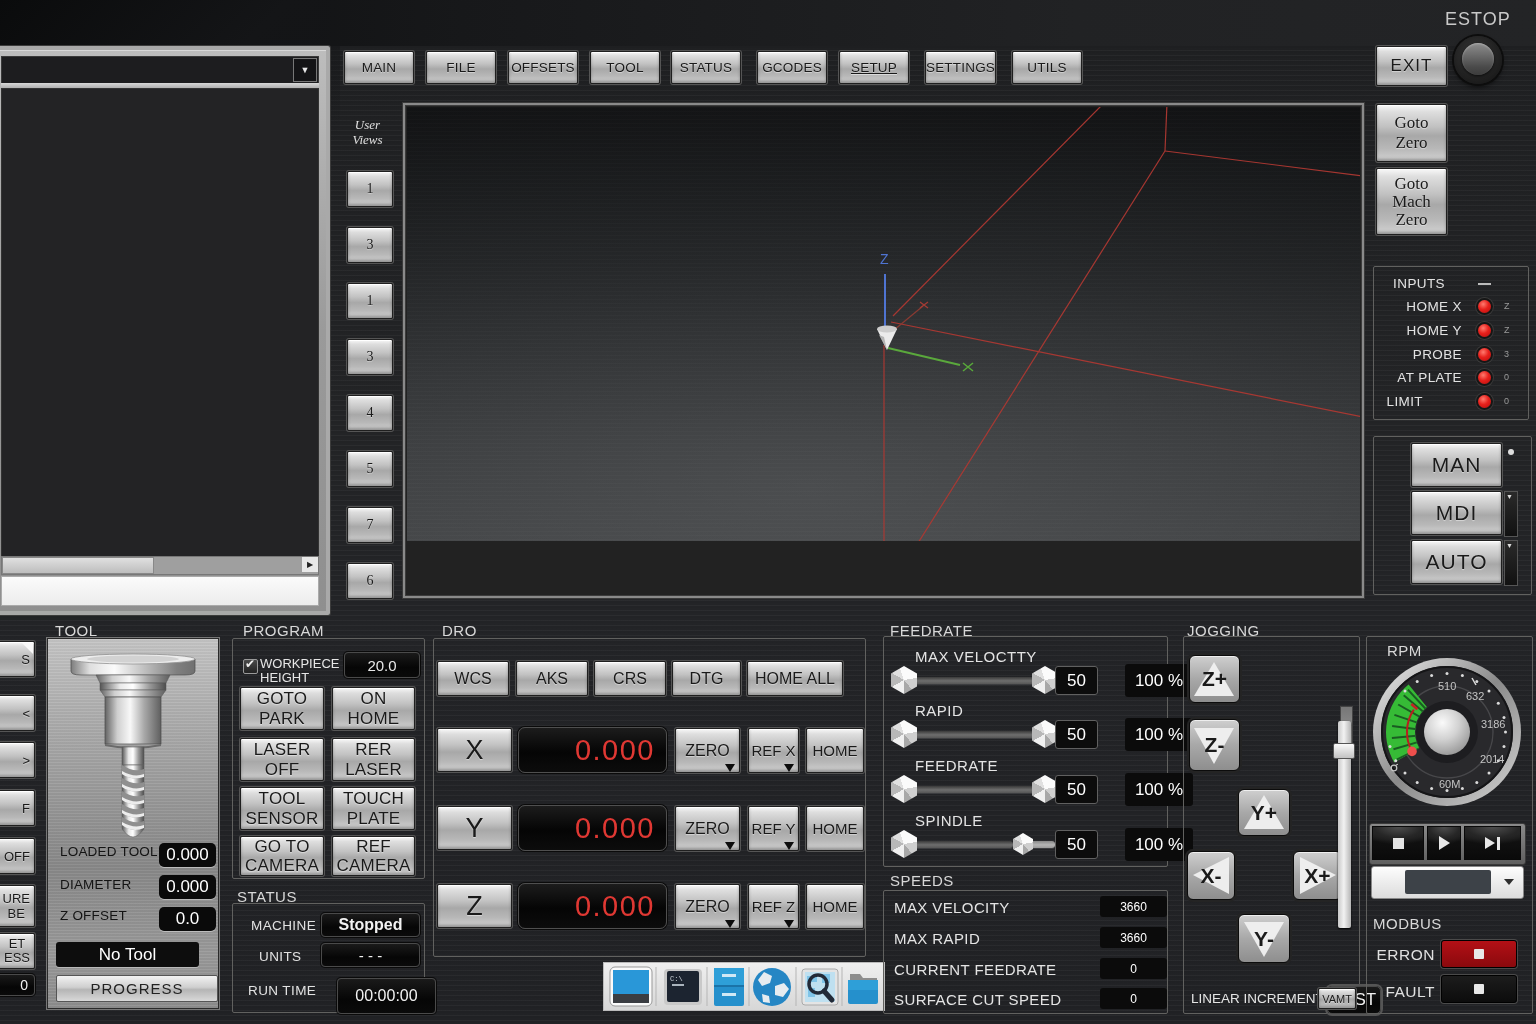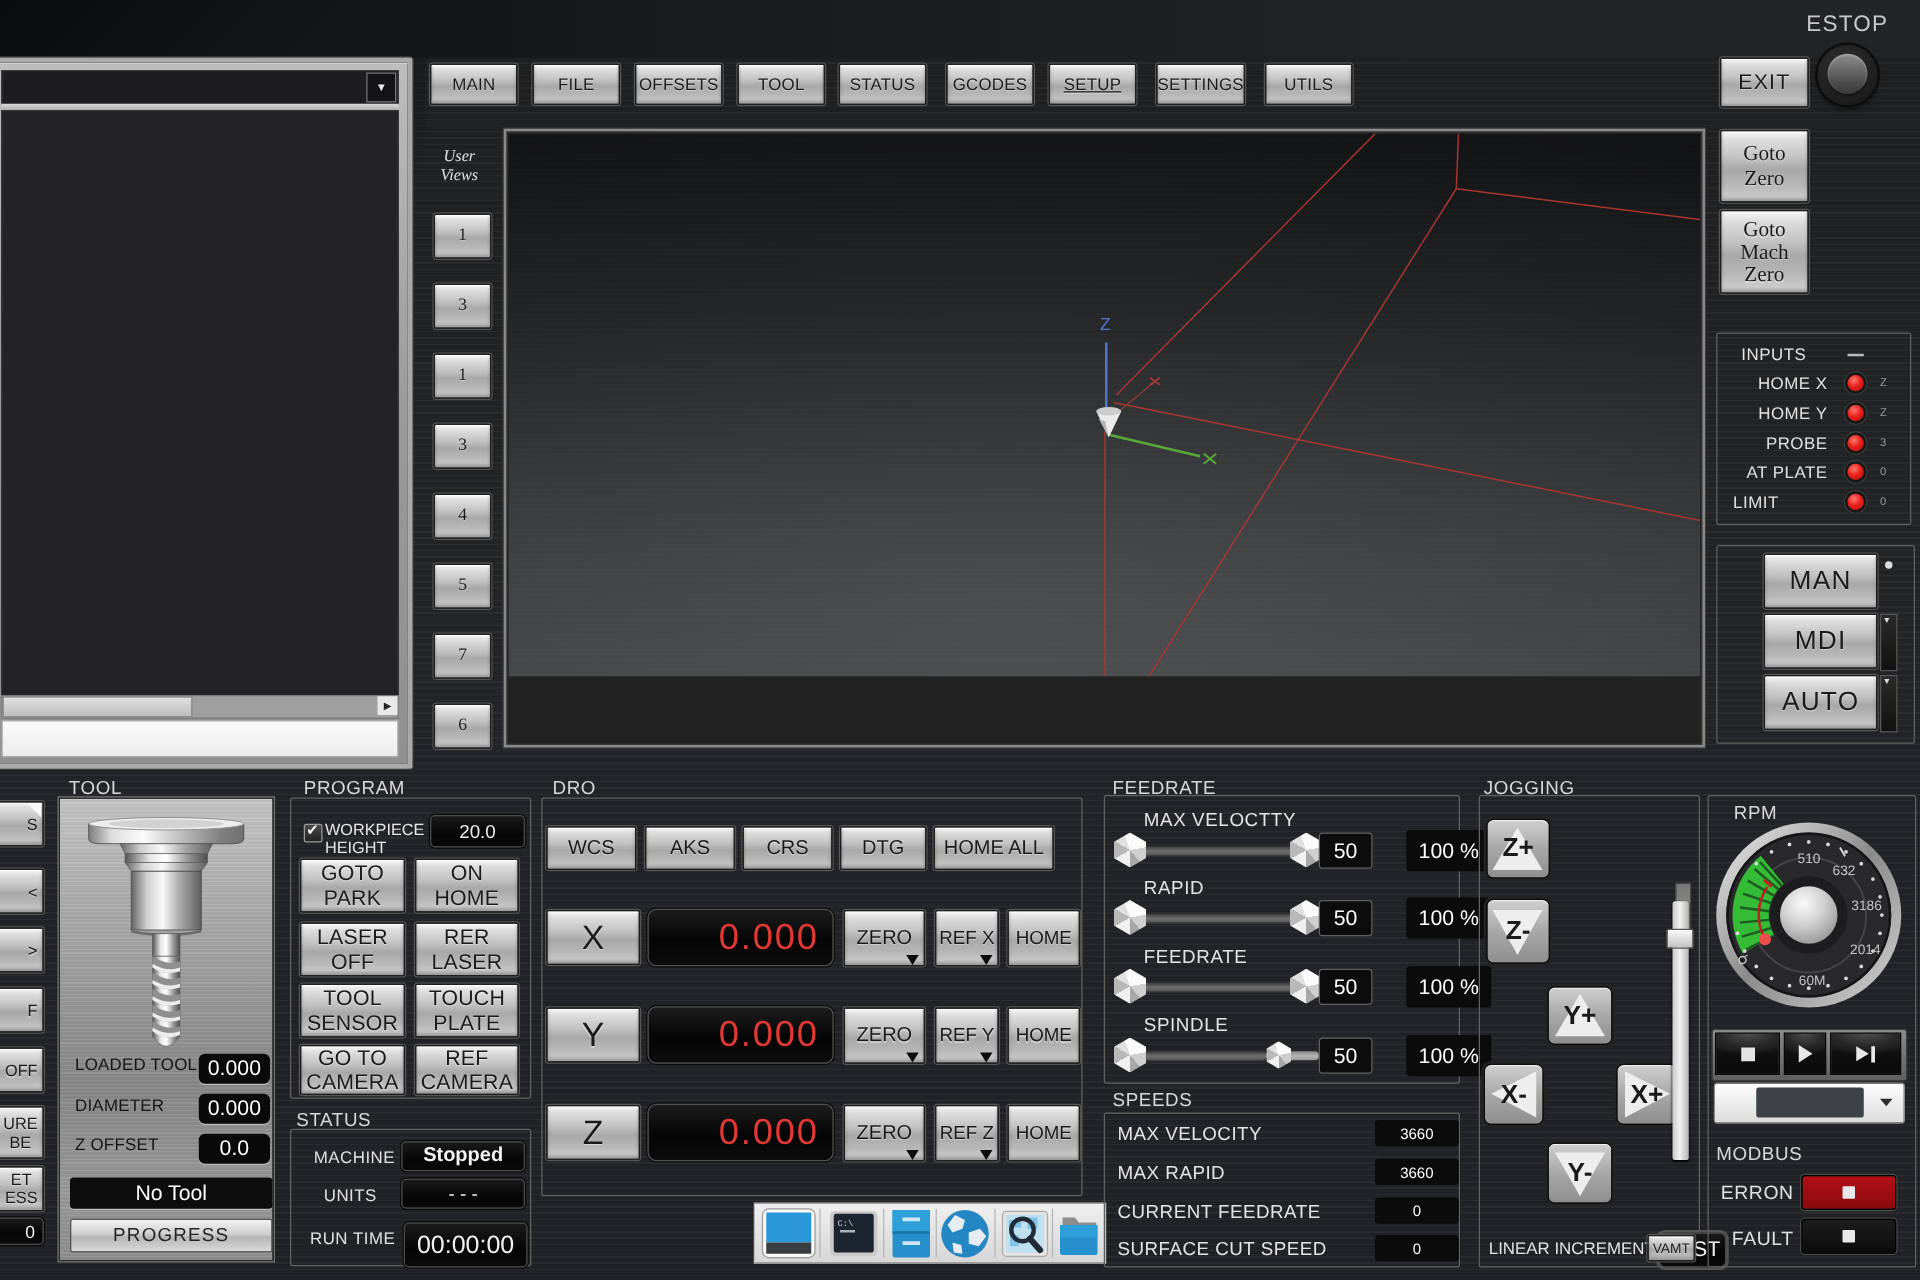--- a/index.html
+++ b/index.html
@@ -83,21 +83,21 @@
 .lsb{left:-30px;width:65px;height:36px;font-size:13px;justify-content:flex-end;padding-right:4px;}
 
 #toolpanel{position:absolute;left:47px;top:638px;width:172px;height:371px;box-sizing:border-box;
  border:1px solid #2a2a2a;box-shadow:0 0 0 1px #777;
  background:
   repeating-linear-gradient(180deg, rgba(255,255,255,0.05) 0 1px, rgba(0,0,0,0.04) 1px 3px),
   linear-gradient(180deg,#c6c6c6 0%,#aeaeae 22%,#989898 45%,#898989 62%,#9b9b9b 85%,#8f8f8f 100%);}
 .tool-lab{position:absolute;color:#141414;font-size:13.5px;letter-spacing:0.2px;}
 .tool-val{position:absolute;box-sizing:border-box;background:#0a0a0a;border-radius:5px;color:#fff;
  display:flex;align-items:center;justify-content:center;font-size:17px;box-shadow:0 1px 0 rgba(255,255,255,.4);}
-#notool{position:absolute;left:56px;top:942px;width:162px;height:25px;background:#0d0d0d;border-radius:3px;
+#notool{position:absolute;left:56px;top:942px;width:143px;height:25px;background:#0d0d0d;border-radius:3px;
  color:#fff;font-size:17px;display:flex;align-items:center;justify-content:center;box-shadow:0 1px 0 rgba(255,255,255,.35);}
 #progressbar{position:absolute;left:56px;top:975px;width:162px;height:27px;box-sizing:border-box;border:1px solid #555;
  background:linear-gradient(180deg,#f2f2f2,#cfcfcf 45%,#b5b5b5 55%,#d8d8d8);border-radius:2px;
  color:#222;font-size:15px;display:flex;align-items:center;justify-content:center;letter-spacing:1px;}
 
 .pbtn{font-size:17px;line-height:19.5px;letter-spacing:0.2px;}
 .wp-box{left:344px;top:652px;width:76px;height:26px;font-size:15px;color:#e8e8e8;}
 .chk{position:absolute;left:243px;top:659px;width:13px;height:13px;background:linear-gradient(180deg,#4a4a4a,#222);border:1px solid #9a9a9a;border-radius:2px;}
 .chk:before{content:"✔";position:absolute;left:1px;top:-3px;font-size:12px;color:#f0f0f0;}
 .wp-lab{position:absolute;left:260px;top:657px;color:#e6e6e6;font-size:13px;line-height:14px;}
@@ -332,21 +332,21 @@
 <div class="mbtn pbtn" style="left:240px;top:836px;width:84px;height:40px;">GO TO<br>CAMERA</div>
 <div class="mbtn pbtn" style="left:332px;top:836px;width:83px;height:40px;">REF<br>CAMERA</div>
 
 <div class="seclabel" style="left:237px;top:888px;">STATUS</div>
 <div class="panel" style="left:232px;top:903px;width:193px;height:110px;"></div>
 <div class="st-lab" style="left:251px;top:918px;">MACHINE</div>
 <div class="blackbox" style="left:321px;top:913px;width:99px;height:24px;font-size:16px;font-weight:bold;">Stopped</div>
 <div class="st-lab" style="left:259px;top:949px;">UNITS</div>
 <div class="blackbox" style="left:321px;top:943px;width:99px;height:24px;font-size:15px;">- - -</div>
 <div class="st-lab" style="left:248px;top:983px;">RUN TIME</div>
-<div class="blackbox" style="left:323px;top:978px;width:99px;height:36px;font-size:20px;">00:00:00</div>
+<div class="blackbox" style="left:337px;top:978px;width:99px;height:36px;font-size:16px;">00:00:00</div>
 
 <div class="seclabel" style="left:442px;top:622px;">DRO</div>
 <div class="panel" style="left:433px;top:638px;width:433px;height:319px;"></div>
 <div class="mbtn" style="left:437px;top:661px;width:72px;height:35px;font-size:16px;">WCS</div>
 <div class="mbtn" style="left:516px;top:661px;width:72px;height:35px;font-size:16px;">AKS</div>
 <div class="mbtn" style="left:594px;top:661px;width:72px;height:35px;font-size:16px;">CRS</div>
 <div class="mbtn" style="left:672px;top:661px;width:69px;height:35px;font-size:16px;">DTG</div>
 <div class="mbtn" style="left:747px;top:661px;width:96px;height:35px;font-size:16px;">HOME ALL</div>
 
 <div class="mbtn" style="left:437px;top:728px;width:75px;height:44px;font-size:27px;">X</div>

